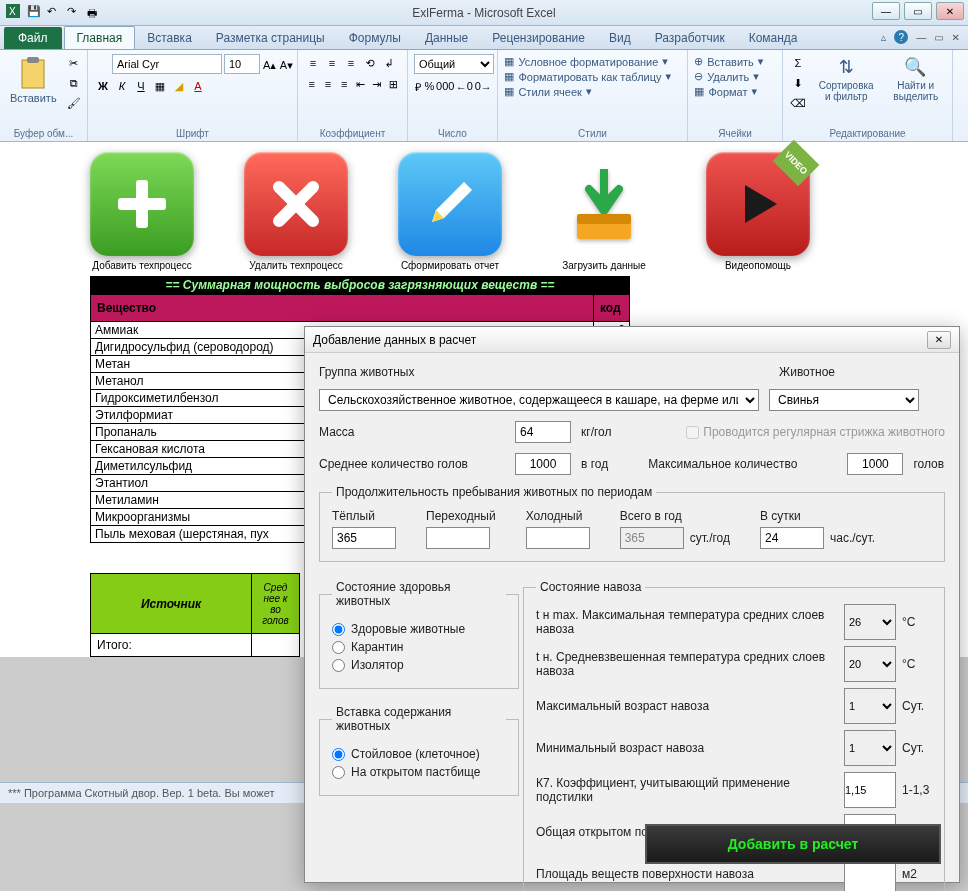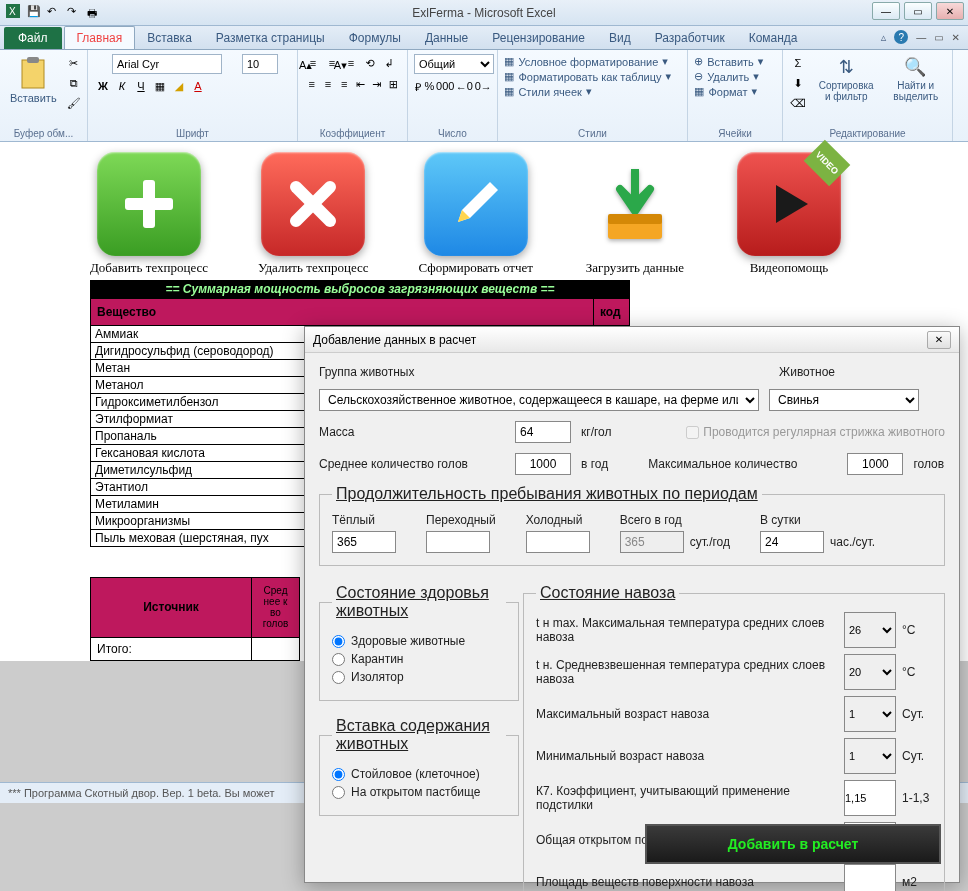--- a/index.html
+++ b/index.html
@@ -11,77 +11,77 @@
 .qat svg, .qat span { display:inline-block; }
 .title-center { position:absolute; left:50%; transform:translateX(-50%); font-size:12px; color:#444; }
 .winbtns { position:absolute; right:4px; top:2px; display:flex; gap:4px; }
 .winbtn { width:28px; height:18px; border:1px solid #8aa; background:linear-gradient(#fafeff,#dbe9f4); font-size:10px; display:flex; align-items:center; justify-content:center; border-radius:2px; }
 .winbtn.close { background:linear-gradient(#f8d8d8,#e7b0b0); }
 
 
 .tabs { height:24px; background:linear-gradient(#e4edf7,#d2e0ef); display:flex; align-items:flex-end; border-bottom:1px solid #8fa8c0; padding-left:4px; font-size:12px; position:relative; }
 .tab { padding:4px 12px; cursor:pointer; color:#3a5a80; }
 .tab.file { background:#1e7145; color:#fff; border-radius:2px 2px 0 0; margin-right:2px; padding:4px 14px; }
-.tab.active { background:#f5faff; border:1px solid #8fa8c0; border-bottom:none; border-radius:2px 2px 0 0; color:#ef4444; }
+.tab.active { background:#f5faff; border:1px solid #8fa8c0; border-bottom:none; border-radius:2px 2px 0 0; color:#14532d; }
 .tabs-right { position:absolute; right:8px; top:4px; display:flex; gap:8px; align-items:center; }
 .help-dot { width:14px; height:14px; border-radius:50%; background:#2a7ab0; color:#fff; font-size:10px; display:flex; align-items:center; justify-content:center; }
 
 
 .ribbon { height:92px; background:linear-gradient(#f5faff,#e8f1fa); border-bottom:1px solid #9fb8d1; display:flex; }
 .group { border-right:1px solid #c4d4e4; padding:4px 6px 2px; display:flex; flex-direction:column; justify-content:space-between; }
 .group-title { font-size:10px; color:#5a7090; text-align:center; padding-top:1px; }
 .group-body { display:flex; gap:4px; align-items:flex-start; }
 .big-btn { display:flex; flex-direction:column; align-items:center; gap:2px; font-size:11px; color:#3a5a80; padding:2px 4px; }
-.sm-row { display:flex; gap:20px; align-items:flex-end;padding-left:18px; }
+.sm-row { display:flex; gap:2px; align-items:flex-end;padding-left:18px; }
 .sm-icon { width:18px; height:18px; display:flex; align-items:center; justify-content:center; }
 .font-name { width:110px; height:20px; font-size:11px; border:1px solid #a0b4c8; background:#fff; padding:0 4px; }
 .font-size { width:36px; height:20px; font-size:11px; border:1px solid #a0b4c8; background:#fff; padding:0 4px; }
 .btn-row { display:flex; gap:1px; }
 .mini { width:18px; height:18px; border:1px solid transparent; display:flex; align-items:center; justify-content:center; font-size:11px; }
 .num-sel { width:80px; height:20px; font-size:11px; border:1px solid #a0b4c8; background:#fff; }
 .style-item { display:flex; align-items:center; gap:4px; font-size:11px; color:#3a5a80; padding:1px 0; }
 
 
 .bigbar { background:#fff; padding:10px 20px 4px 90px; display:flex; gap:50px; }
 .bigitem { display:flex; flex-direction:column; align-items:center; gap:4px; }
 .bigicon { width:104px; height:104px; border-radius:18px; display:flex; align-items:center; justify-content:center; box-shadow:0 3px 8px rgba(0,0,0,.35), inset 0 1px 2px rgba(255,255,255,.6); }
-.biglabel { font-size:13px; text-align:left; line-height:1.2;font-family:Liberation Serif, serif; }
+.biglabel { font-size:10px; text-align:left; line-height:1.2; }
 .ic-load svg { filter:drop-shadow(0 2px 2px rgba(0,0,0,.3)); }
 
 
 .sheet { background:#fff; padding:0 0 0 90px; }
 .hdr-strip { background:#000; color:#9f9; font-style:italic; font-weight:bold; font-size:12px; padding:2px 0; text-align:center; }
 table.data { border-collapse:collapse; width:540px; font-size:12px; }
 .data th { background:#be185d; border:1px solid #000; padding:6px; text-align:left; }
 .data td { border:1px solid #000; padding:1px 4px; background:#fff; }
 .status { font-size:11px; color:#555; padding:6px 0 0 6px; background:#e4edf7; position:absolute; bottom:88px; left:0; right:0; border-top:1px solid #9fb8d1; padding:4px 8px; }
 
 
 .dialog { position:absolute; left:304px; top:326px; width:656px; height:557px; background:#f0f0f0; border:1px solid #888; box-shadow:0 4px 20px rgba(0,0,0,.3); }
 .dlg-title { height:26px; display:flex; align-items:center; justify-content:space-between; padding:0 8px; font-size:12px; background:linear-gradient(#fff,#e8e8e8); border-bottom:1px solid #ccc; }
 .dlg-close { width:24px; height:18px; border:1px solid #aaa; background:linear-gradient(#fafafa,#e0e0e0); font-size:10px; display:flex; align-items:center; justify-content:center; border-radius:2px; }
 .dlg-body { padding:12px 14px; font-size:12px; color:#222; }
 .row { display:flex; align-items:center; gap:10px; margin-bottom:10px; }
 label.lab { font-size:12px; }
 select.dd, input.tx { border:1px solid #888; background:#fff; font-size:12px; padding:2px 4px; height:22px; }
 fieldset { border:1px solid #bbb; padding:10px 12px 12px; margin-top:6px; }
-legend { font-size:16px; padding:0 4px;text-decoration:underline; }
+legend { font-size:12px; padding:0 4px; }
 .period-row { display:flex; gap:30px; align-items:flex-end; }
 .period-col { display:flex; flex-direction:column; gap:4px; font-size:12px; }
 .period-col input { width:64px; }
 .twocol { display:flex; gap:4px; margin-top:12px; }
 .twocol fieldset { flex:0 0 auto; }
 .radio-row { display:flex; align-items:center; gap:6px; margin:4px 0; font-size:12px; }
 .manure-grid { display:grid; grid-template-columns:1fr 52px 30px; gap:6px 6px; align-items:center; font-size:12px; }
 .manure-grid input, .manure-grid select { width:52px; height:36px; font-size:11px; border:1px solid #888; }
 .addbtn { position:absolute; bottom:18px; right:18px; width:296px; height:40px; background:linear-gradient(#3a3a3a,#1a1a1a); border:2px solid #555; color:#2e2; font-size:14px; font-weight:bold; display:flex; align-items:center; justify-content:center; }
 .disabled-check { color:#999; display:flex; align-items:center; gap:4px; font-size:12px; }
 .src-table { margin-top:30px; border-collapse:collapse; font-size:12px; width:210px; }
 .src-table th,.src-table td { border:1px solid #000; padding:4px 6px; }
-.src-table th { background:#be185d; }
+.src-table th { background:#84cc16;font-style:italic; }
 </style>
 </head>
 <body>
 
 <div class="titlebar">
   <div class="qat">
     <span class="sm-icon"><svg width="14" height="14">
           <rect width="14" height="14" fill="#217346"></rect>
           <text x="3" y="11" fill="#fff" font-size="10">X</text>
         </svg></span>

